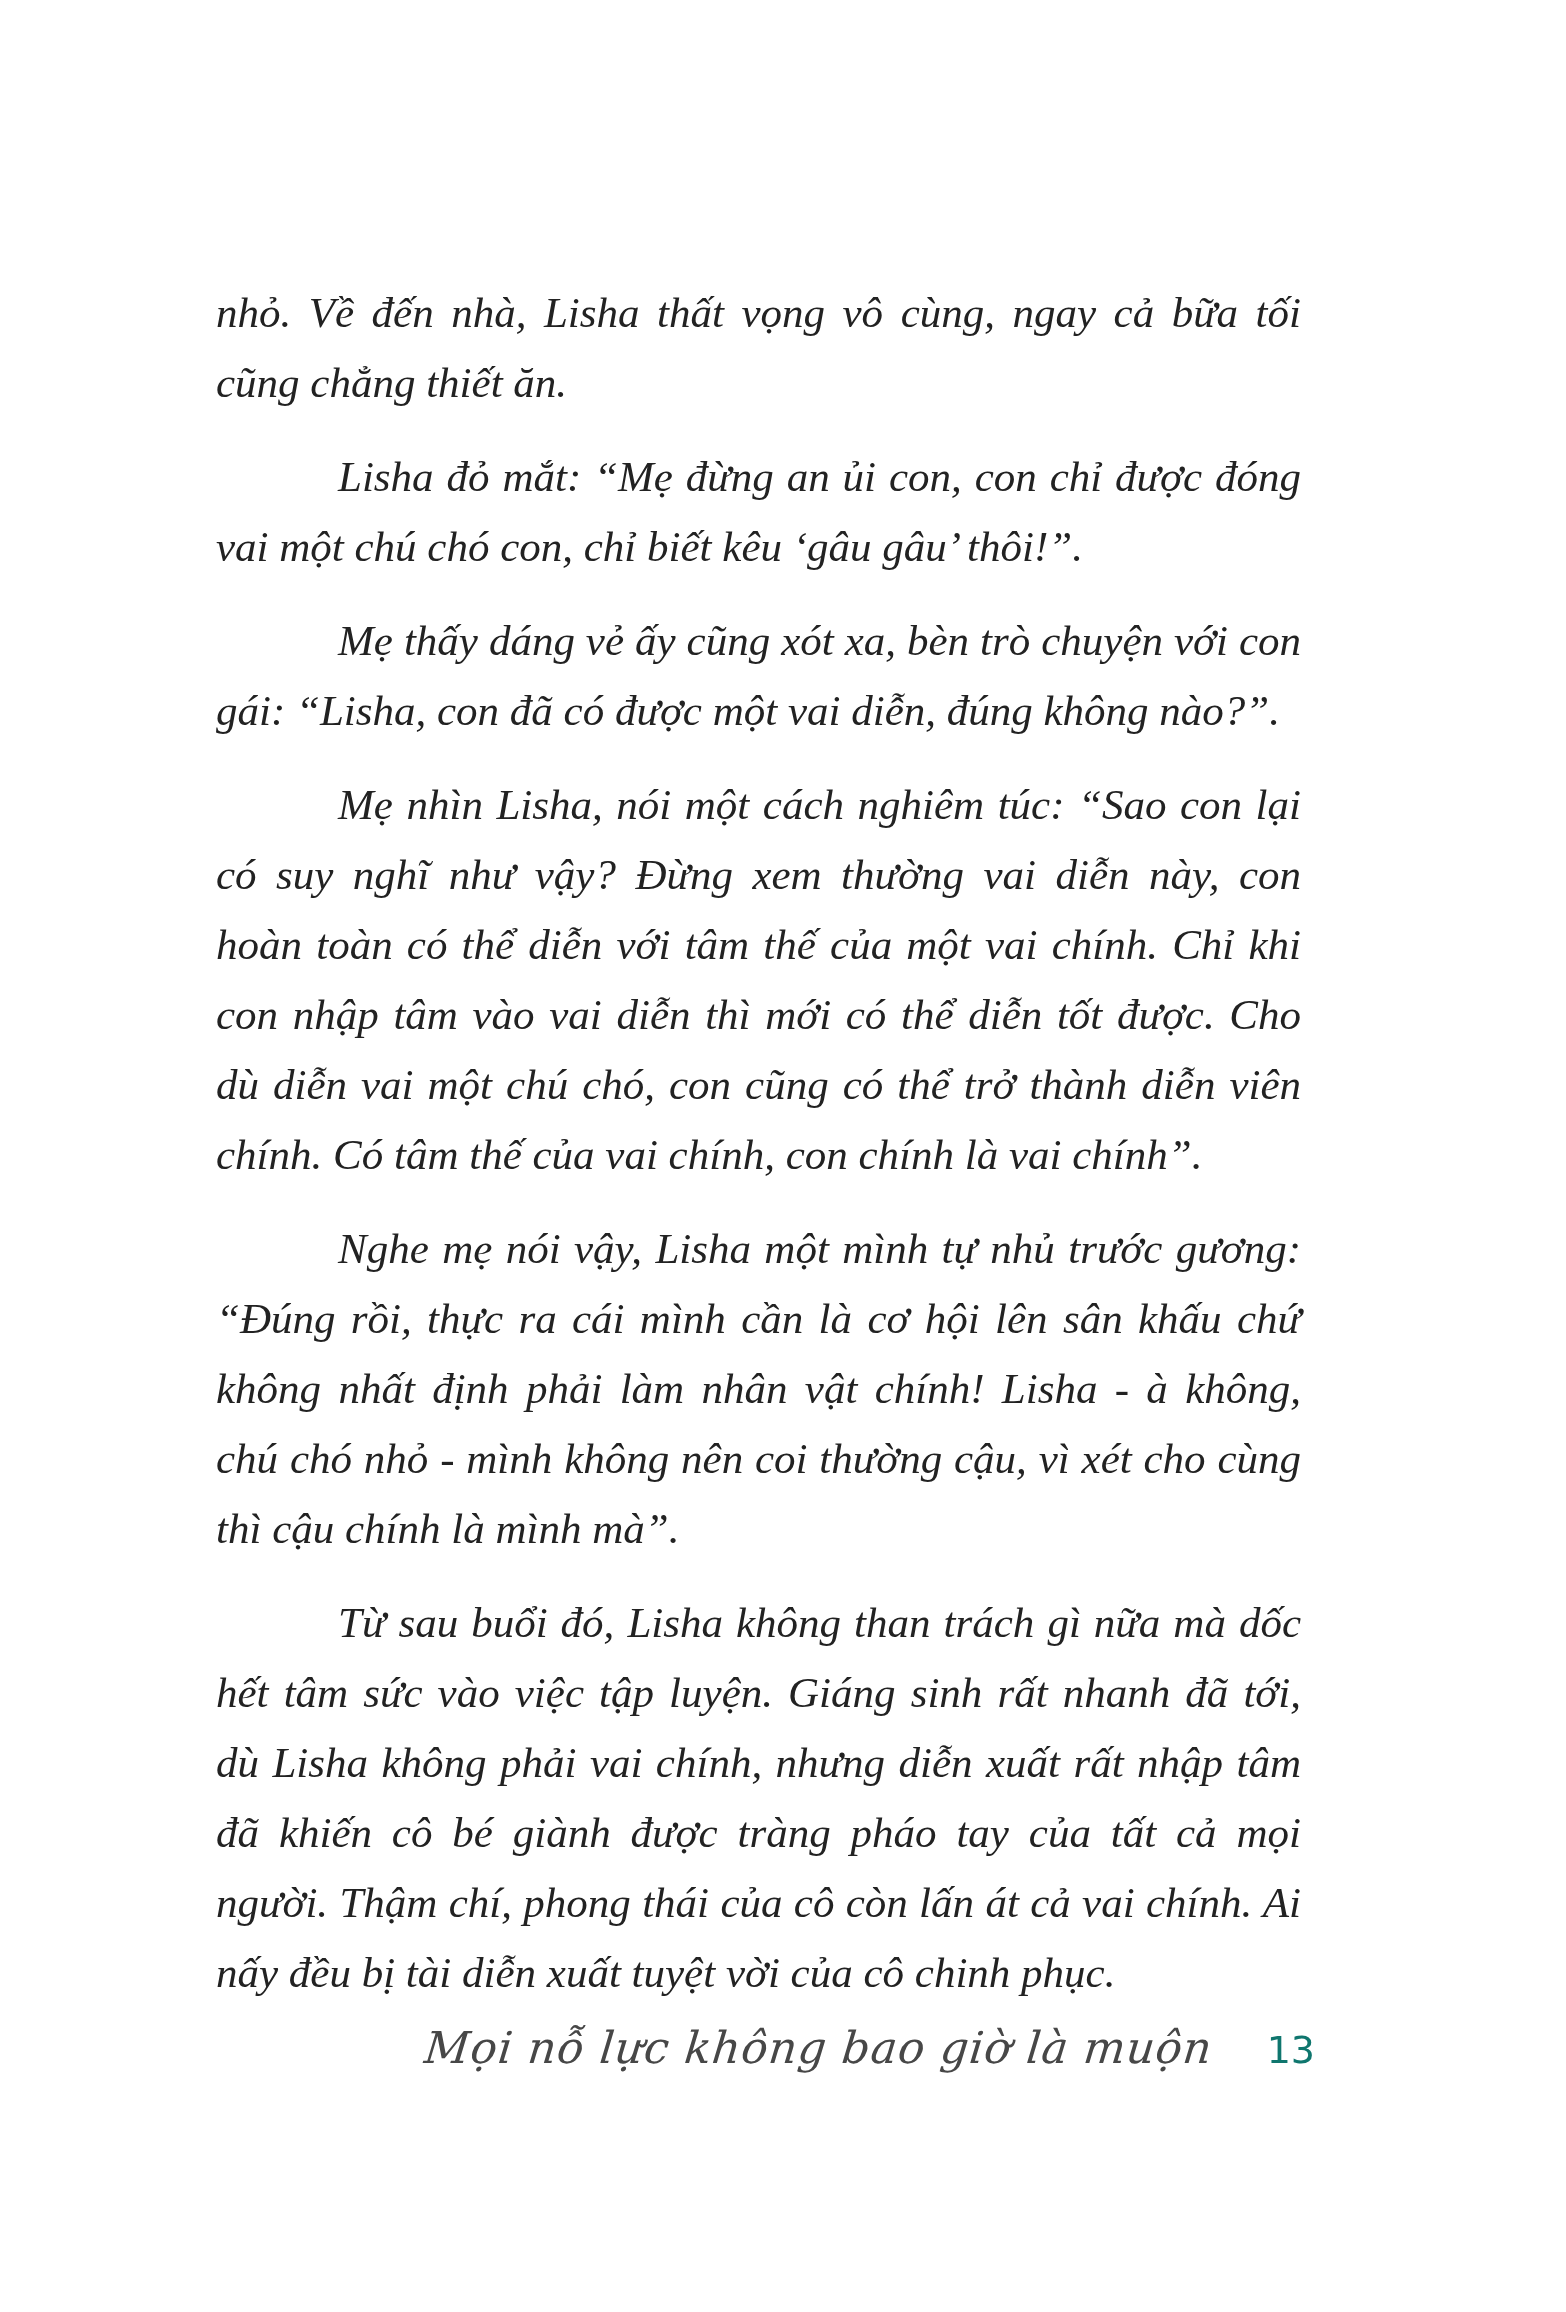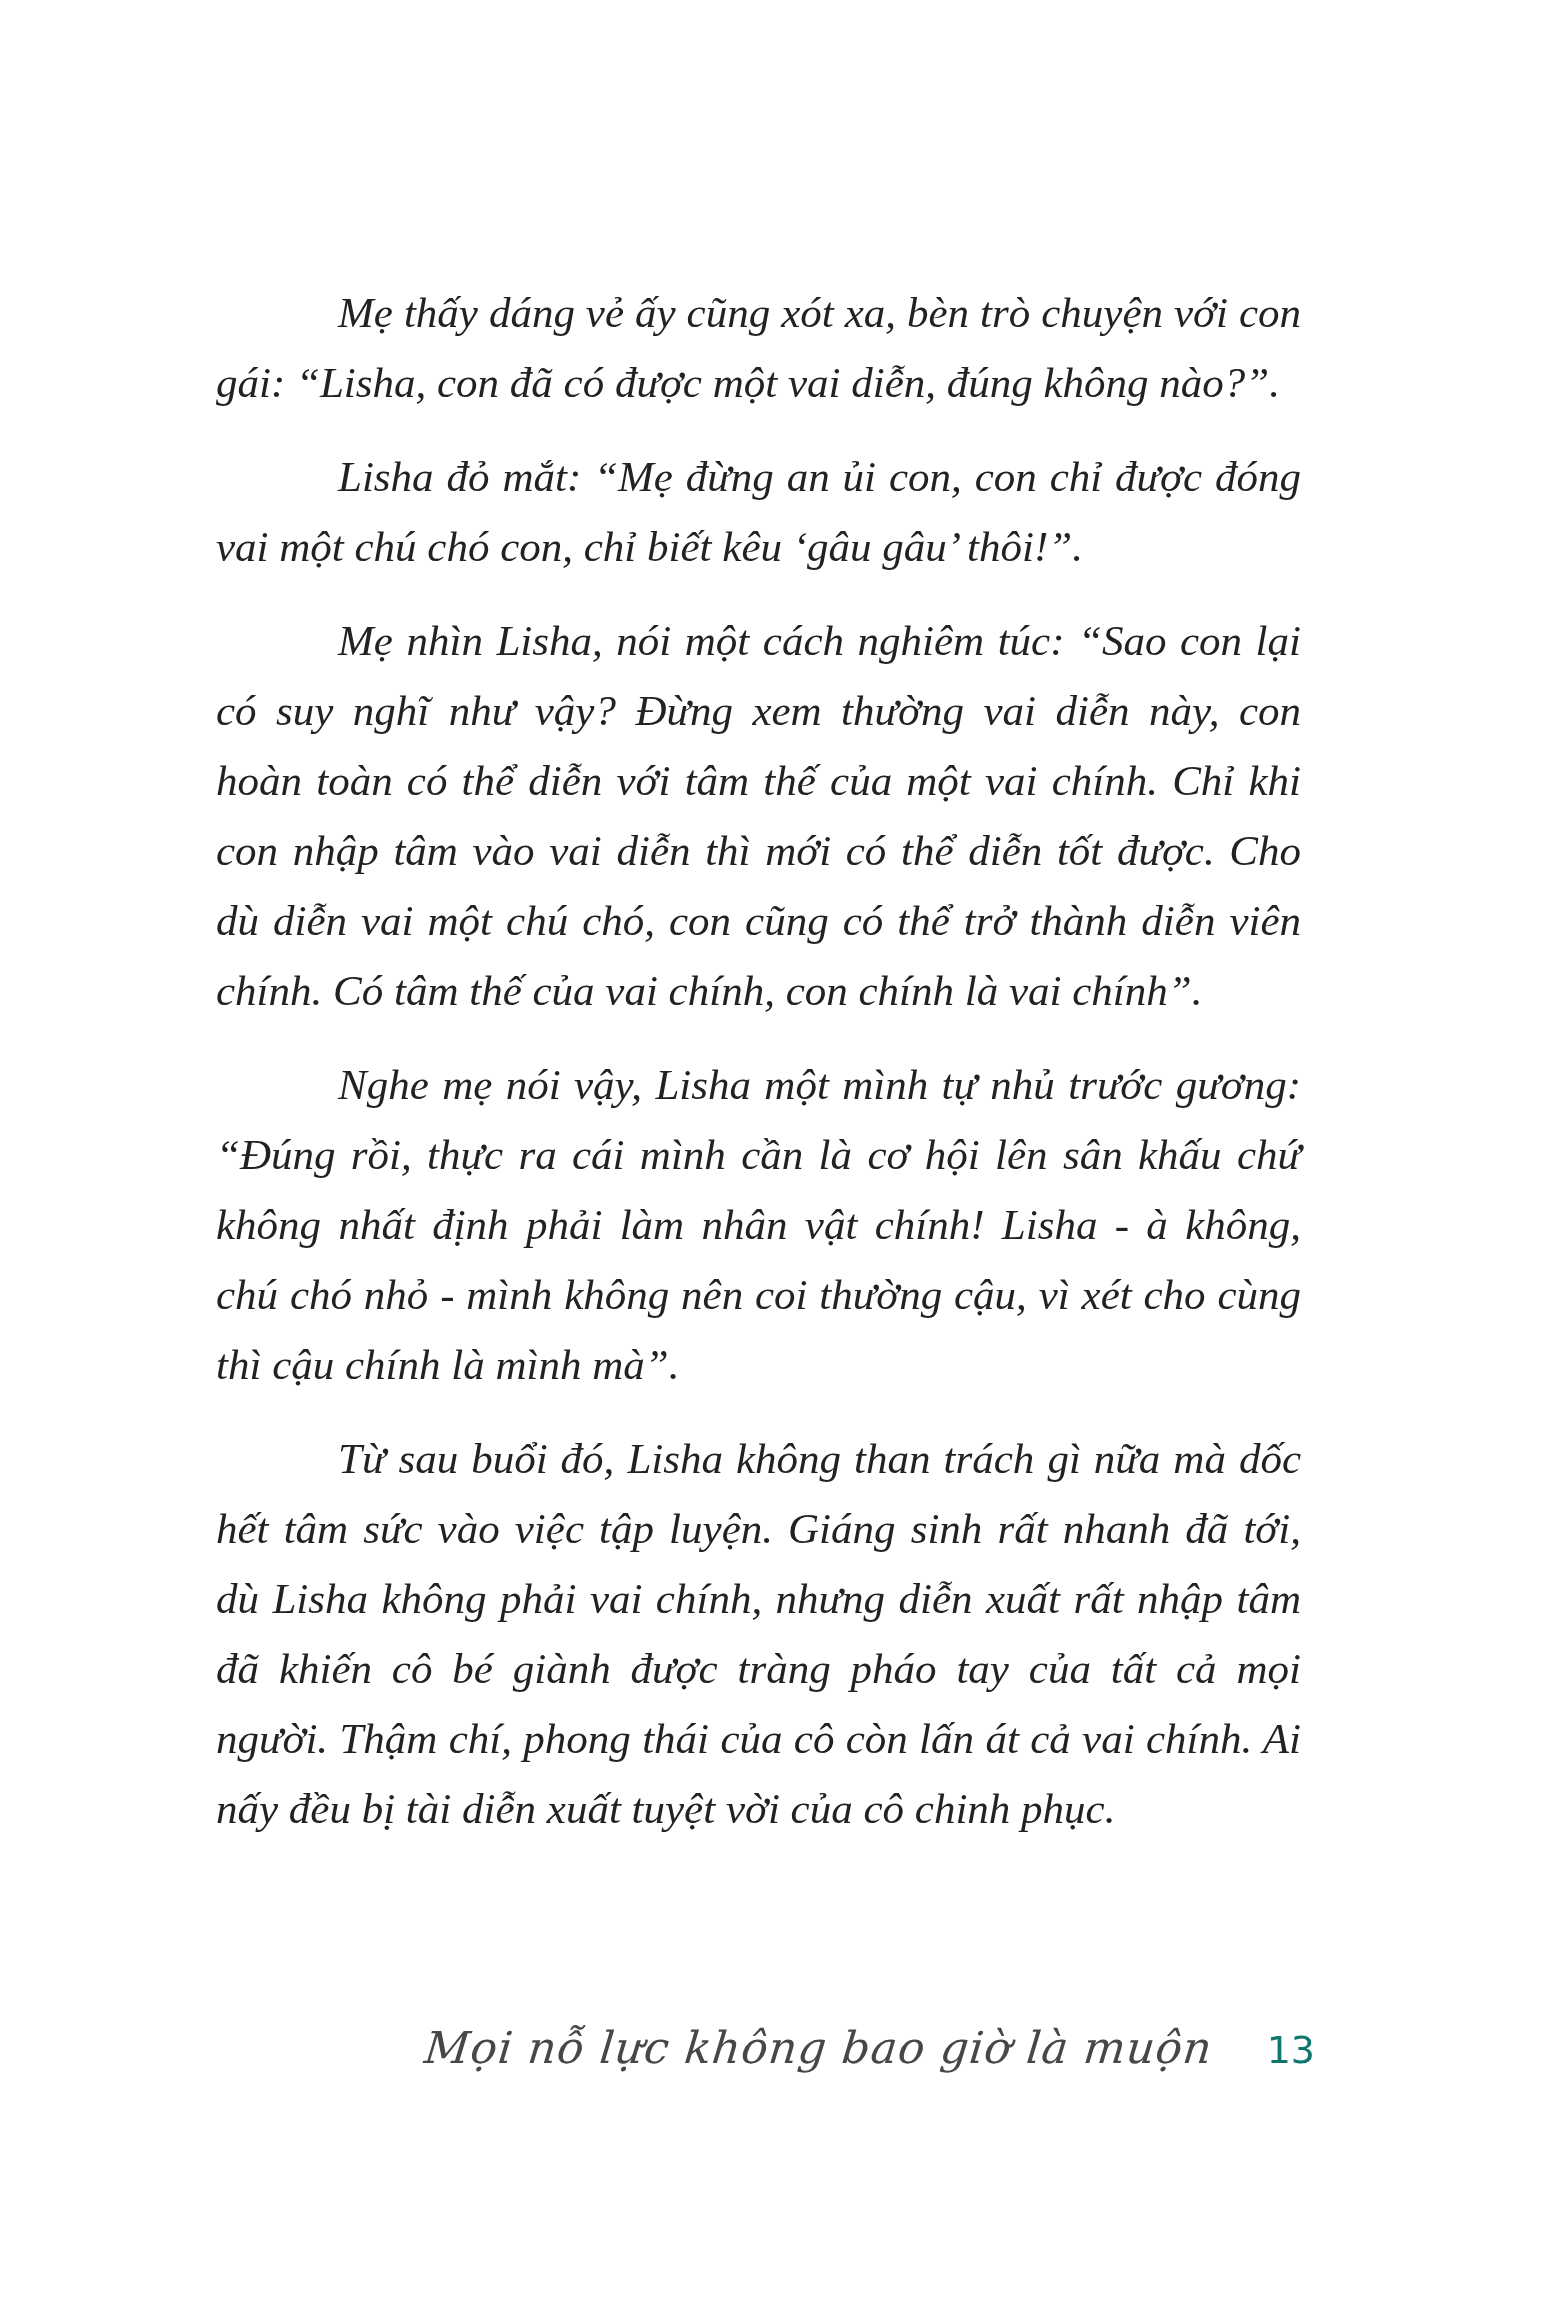--- a/index.html
+++ b/index.html
@@ -62,22 +62,23 @@
     font-size: 38px;
     color: #0f766e;
   }
 </style>
 </head>
 <body>
 
 <div class="page">
 
   <main class="text-block">
+    <p class="para no-indent">nhỏ. Về đến nhà, Lisha thất vọng vô cùng, ngay cả bữa tối cũng chẳng thiết ăn.</p>
+    <p class="para">Lisha đỏ mắt: “Mẹ đừng an ủi con, con chỉ được đóng vai một chú chó con, chỉ biết kêu ‘gâu gâu’ thôi!”.</p>
     <p class="para">Mẹ thấy dáng vẻ ấy cũng xót xa, bèn trò chuyện với con gái: “Lisha, con đã có được một vai diễn, đúng không nào?”.</p>
-    <p class="para">Lisha đỏ mắt: “Mẹ đừng an ủi con, con chỉ được đóng vai một chú chó con, chỉ biết kêu ‘gâu gâu’ thôi!”.</p>
     <p class="para">Mẹ nhìn Lisha, nói một cách nghiêm túc: “Sao con lại có suy nghĩ như vậy? Đừng xem thường vai diễn này, con hoàn toàn có thể diễn với tâm thế của một vai chính. Chỉ khi con nhập tâm vào vai diễn thì mới có thể diễn tốt được. Cho dù diễn vai một chú chó, con cũng có thể trở thành diễn viên chính. Có tâm thế của vai chính, con chính là vai chính”.</p>
     <p class="para">Nghe mẹ nói vậy, Lisha một mình tự nhủ trước gương: “Đúng rồi, thực ra cái mình cần là cơ hội lên sân khấu chứ không nhất định phải làm nhân vật chính! Lisha - à không, chú chó nhỏ - mình không nên coi thường cậu, vì xét cho cùng thì cậu chính là mình mà”.</p>
     <p class="para">Từ sau buổi đó, Lisha không than trách gì nữa mà dốc hết tâm sức vào việc tập luyện. Giáng sinh rất nhanh đã tới, dù Lisha không phải vai chính, nhưng diễn xuất rất nhập tâm đã khiến cô bé giành được tràng pháo tay của tất cả mọi người. Thậm chí, phong thái của cô còn lấn át cả vai chính. Ai nấy đều bị tài diễn xuất tuyệt vời của cô chinh phục.</p>
   </main>
 
   <footer class="page-footer">
     <span class="running-title">Mọi nỗ lực không bao giờ là muộn</span>
     <span class="page-number">13</span>
   </footer>
 

